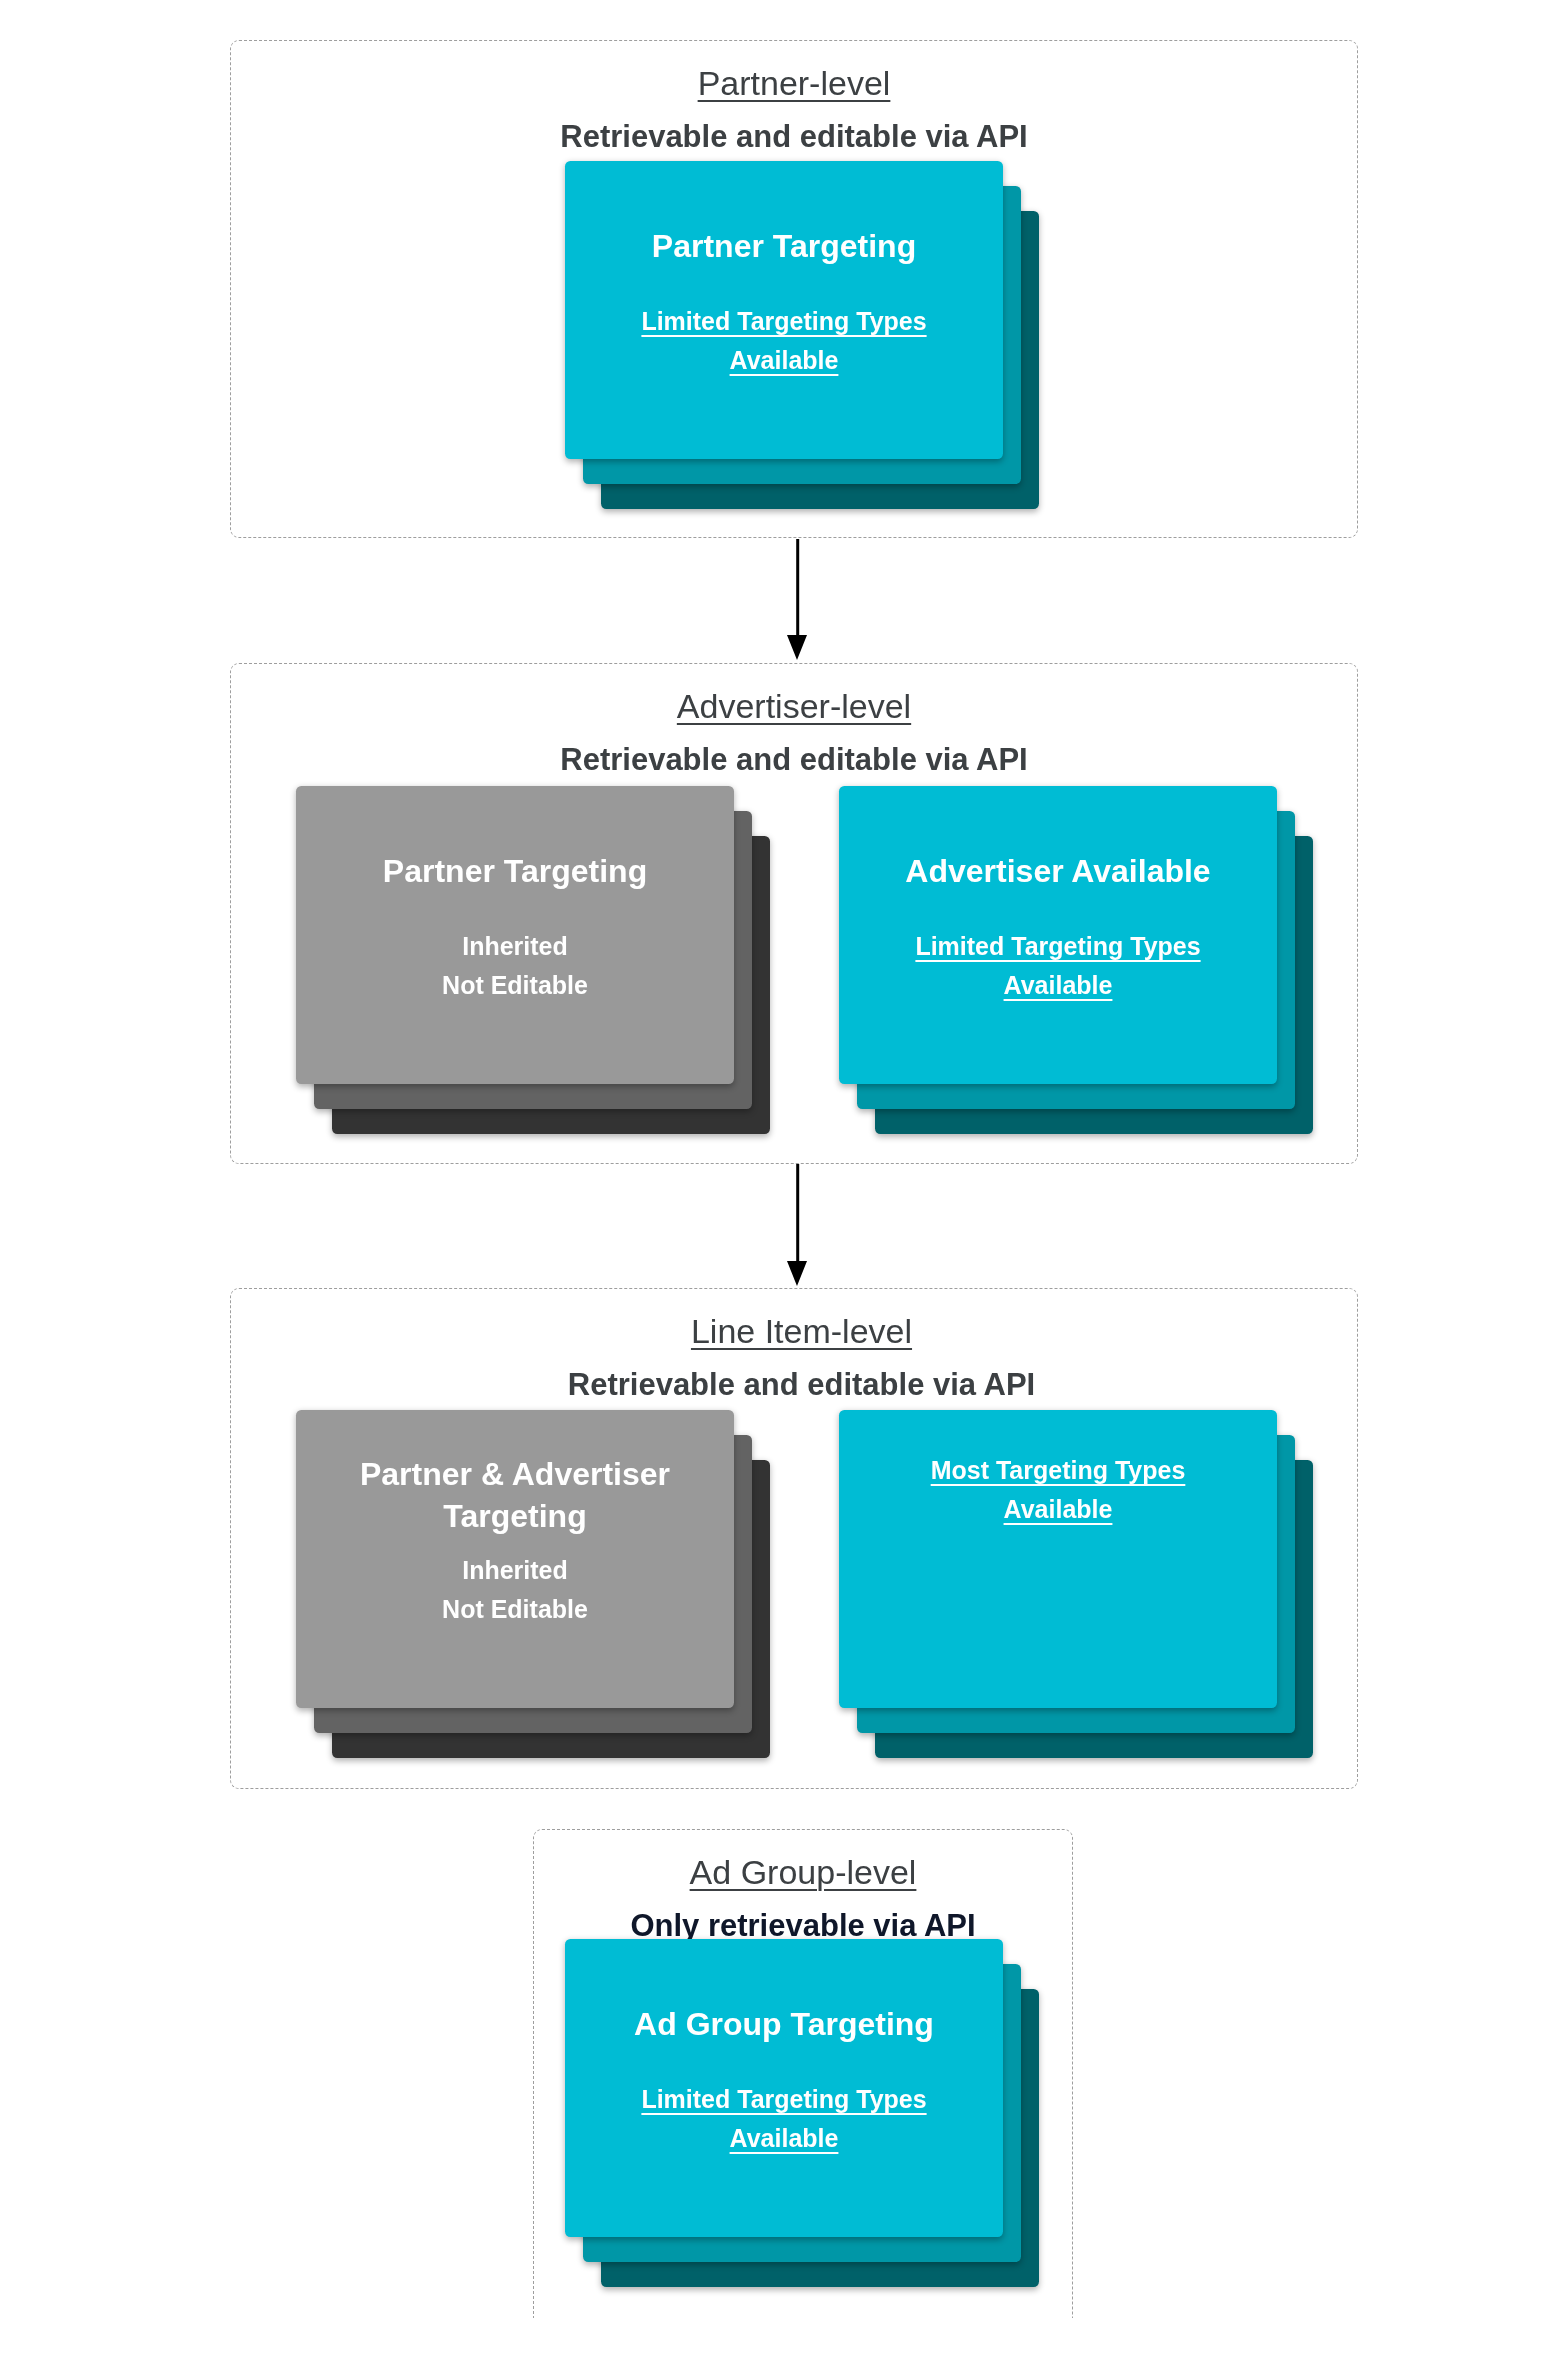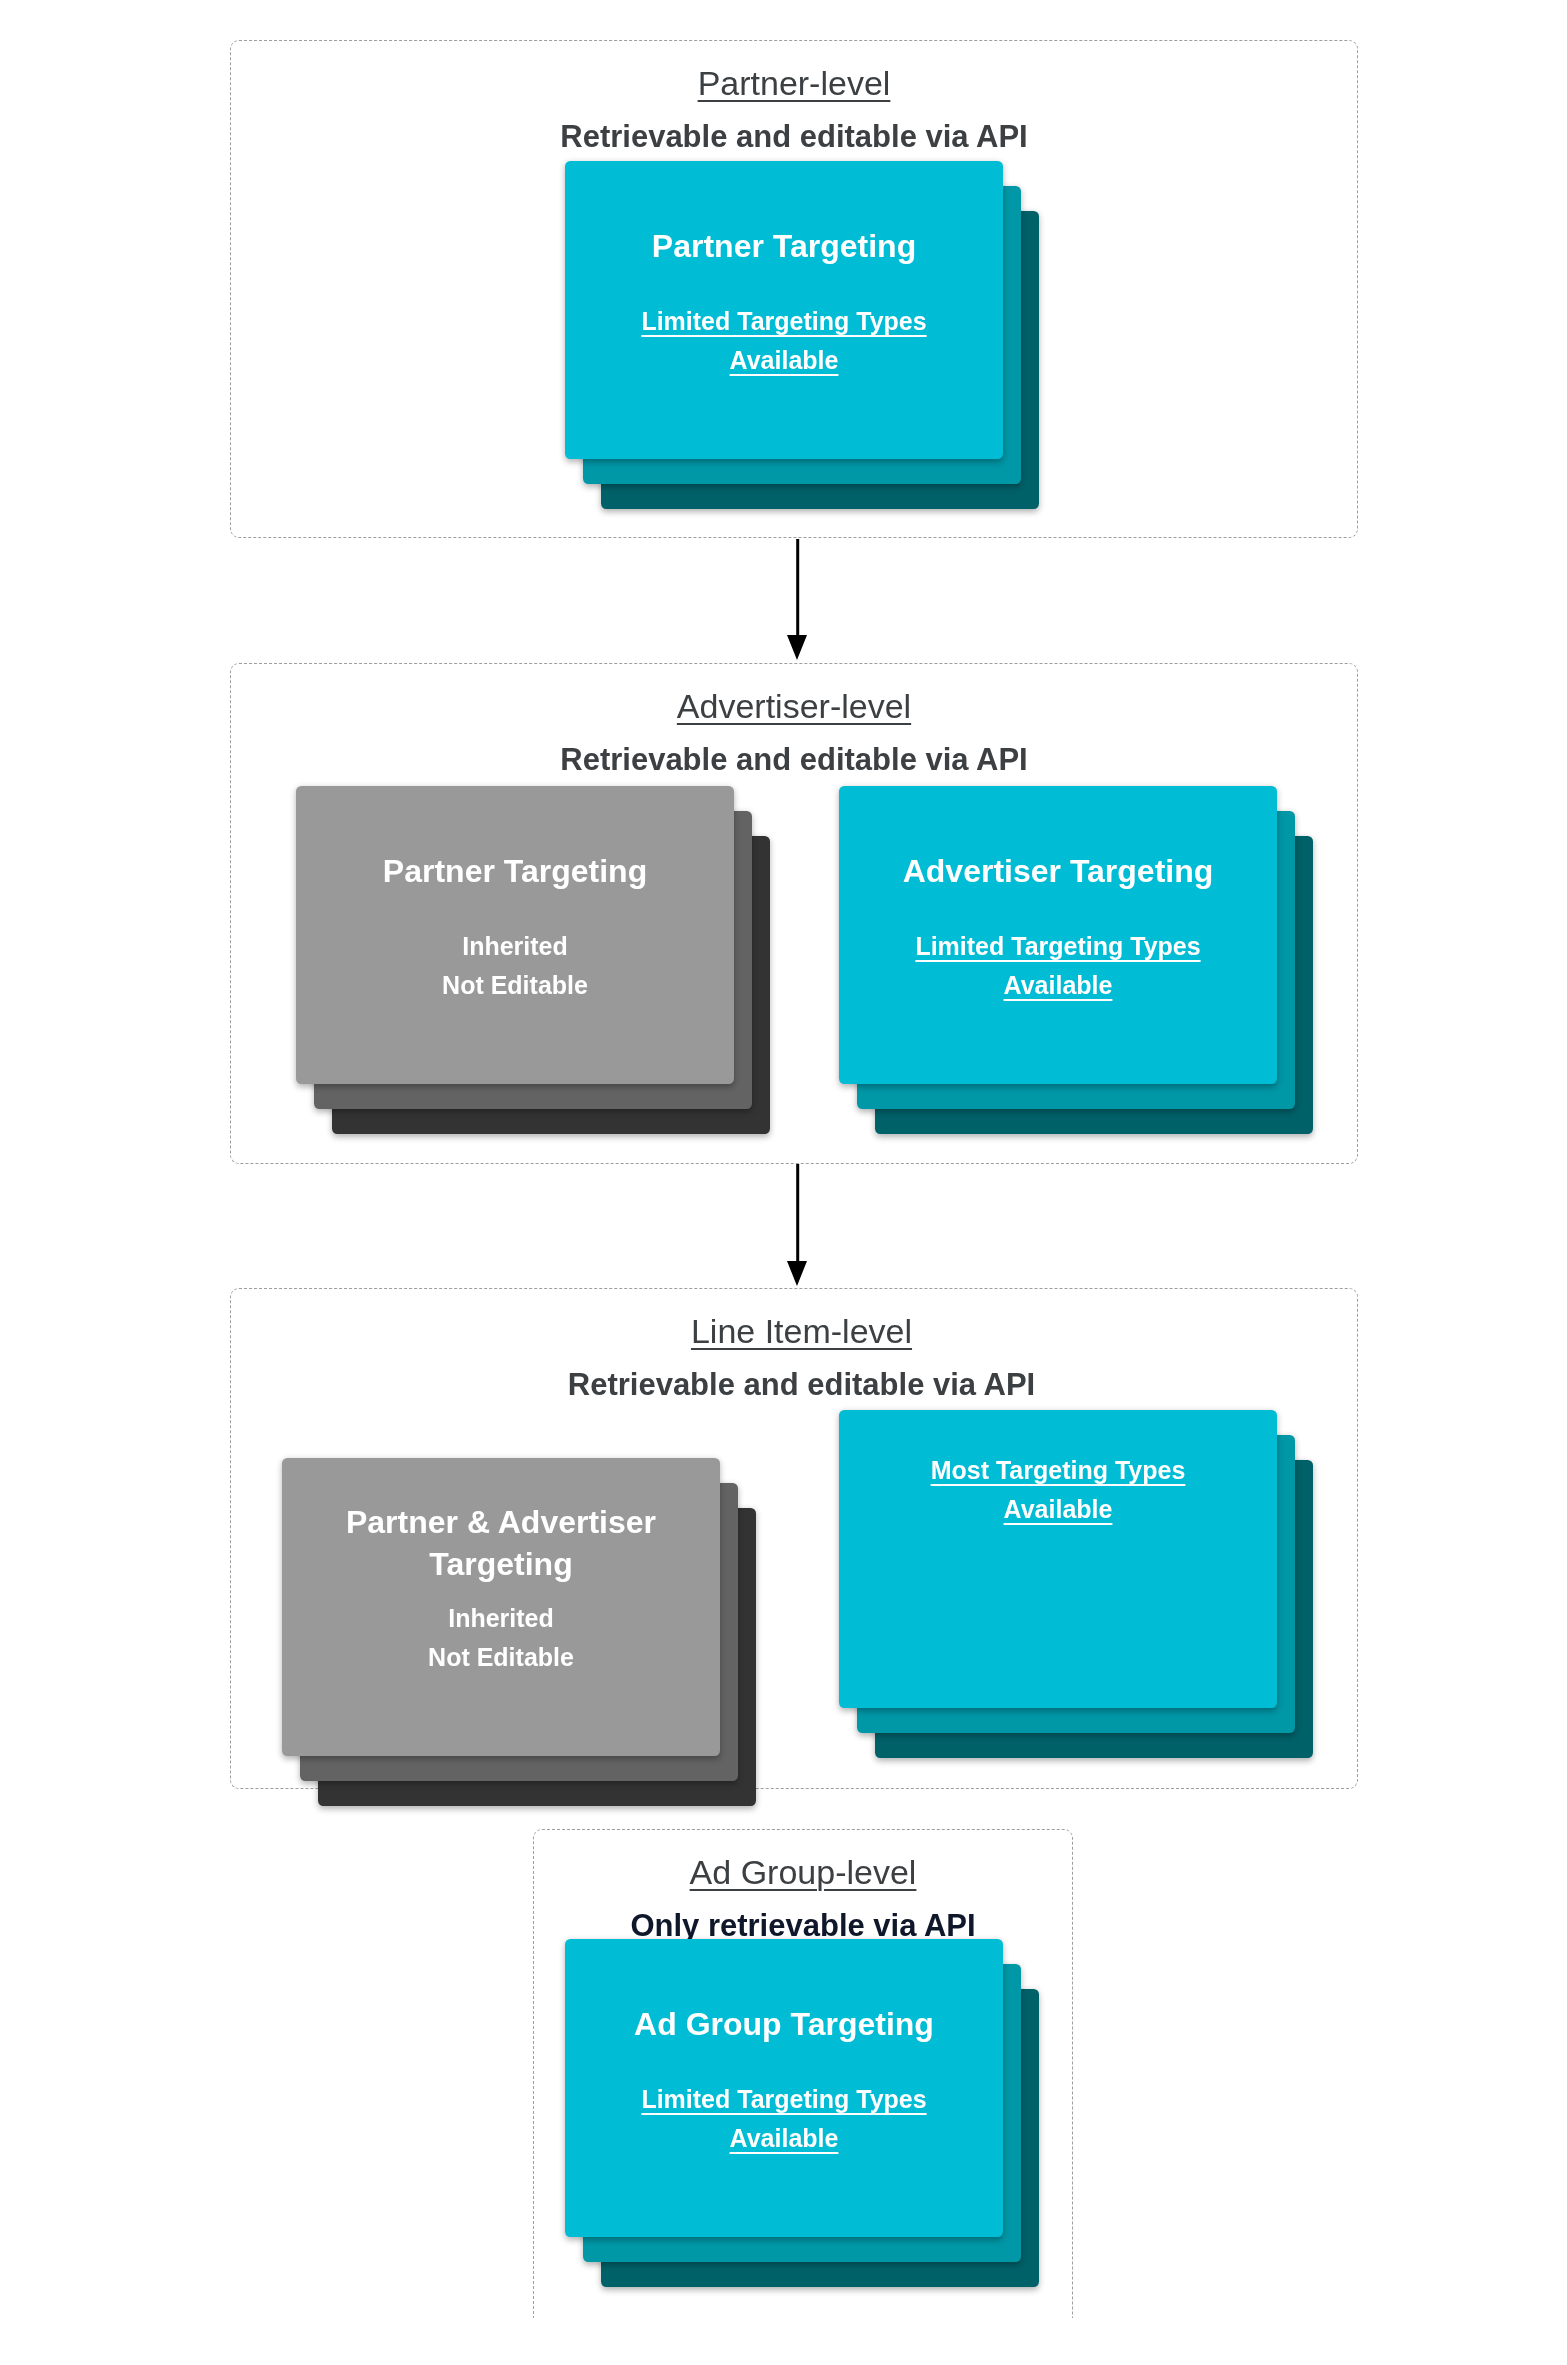--- a/index.html
+++ b/index.html
@@ -50,21 +50,21 @@
   }
   .card-sub{margin-top:5.4px;font-size:25px;font-weight:700;line-height:1.55;}
   .card-sub.underlined .sub-line{
     text-decoration:underline;text-decoration-thickness:1.8px;text-underline-offset:4.5px;
   }
 
   
   #sec-partner .stack{left:334px;top:120px;}
   #sec-advertiser .stack.left-stack{left:65px;top:122px;}
   #sec-advertiser .stack.right-stack{left:608px;top:122px;}
-  #sec-lineitem .stack.left-stack{left:51px;top:121px;margin-top:48px;}
+  #sec-lineitem .stack.left-stack{left:65px;top:121px;}
   #sec-lineitem .stack.right-stack{left:608px;top:121px;}
   #sec-adgroup .stack{left:31px;top:109px;}
 
   .arrow{position:absolute;width:21.4px;}
   #arrow-1{left:787px;top:539px;height:121px;}
   #arrow-2{left:787px;top:1164px;height:122px;}
   .arrow .shaft{
     position:absolute;left:50%;transform:translateX(-50%);top:0;width:3.6px;
     background:#000000;height:calc(100% - 23px);
   }
@@ -120,21 +120,21 @@
             <div class="sub-line">Not Editable</div>
           </div>
         </div>
       </div>
     </div>
     <div class="stack teal right-stack">
       <div class="layer back"></div>
       <div class="layer mid"></div>
       <div class="layer front">
         <div class="card-content">
-          <div class="card-title">Advertiser Targeting</div>
+          <div class="card-title">Advertiser Available</div>
           <div class="card-sub underlined">
             <div class="sub-line">Limited Targeting Types</div>
             <div class="sub-line">Available</div>
           </div>
         </div>
       </div>
     </div>
   </div>
 
   <div class="arrow" id="arrow-2">

